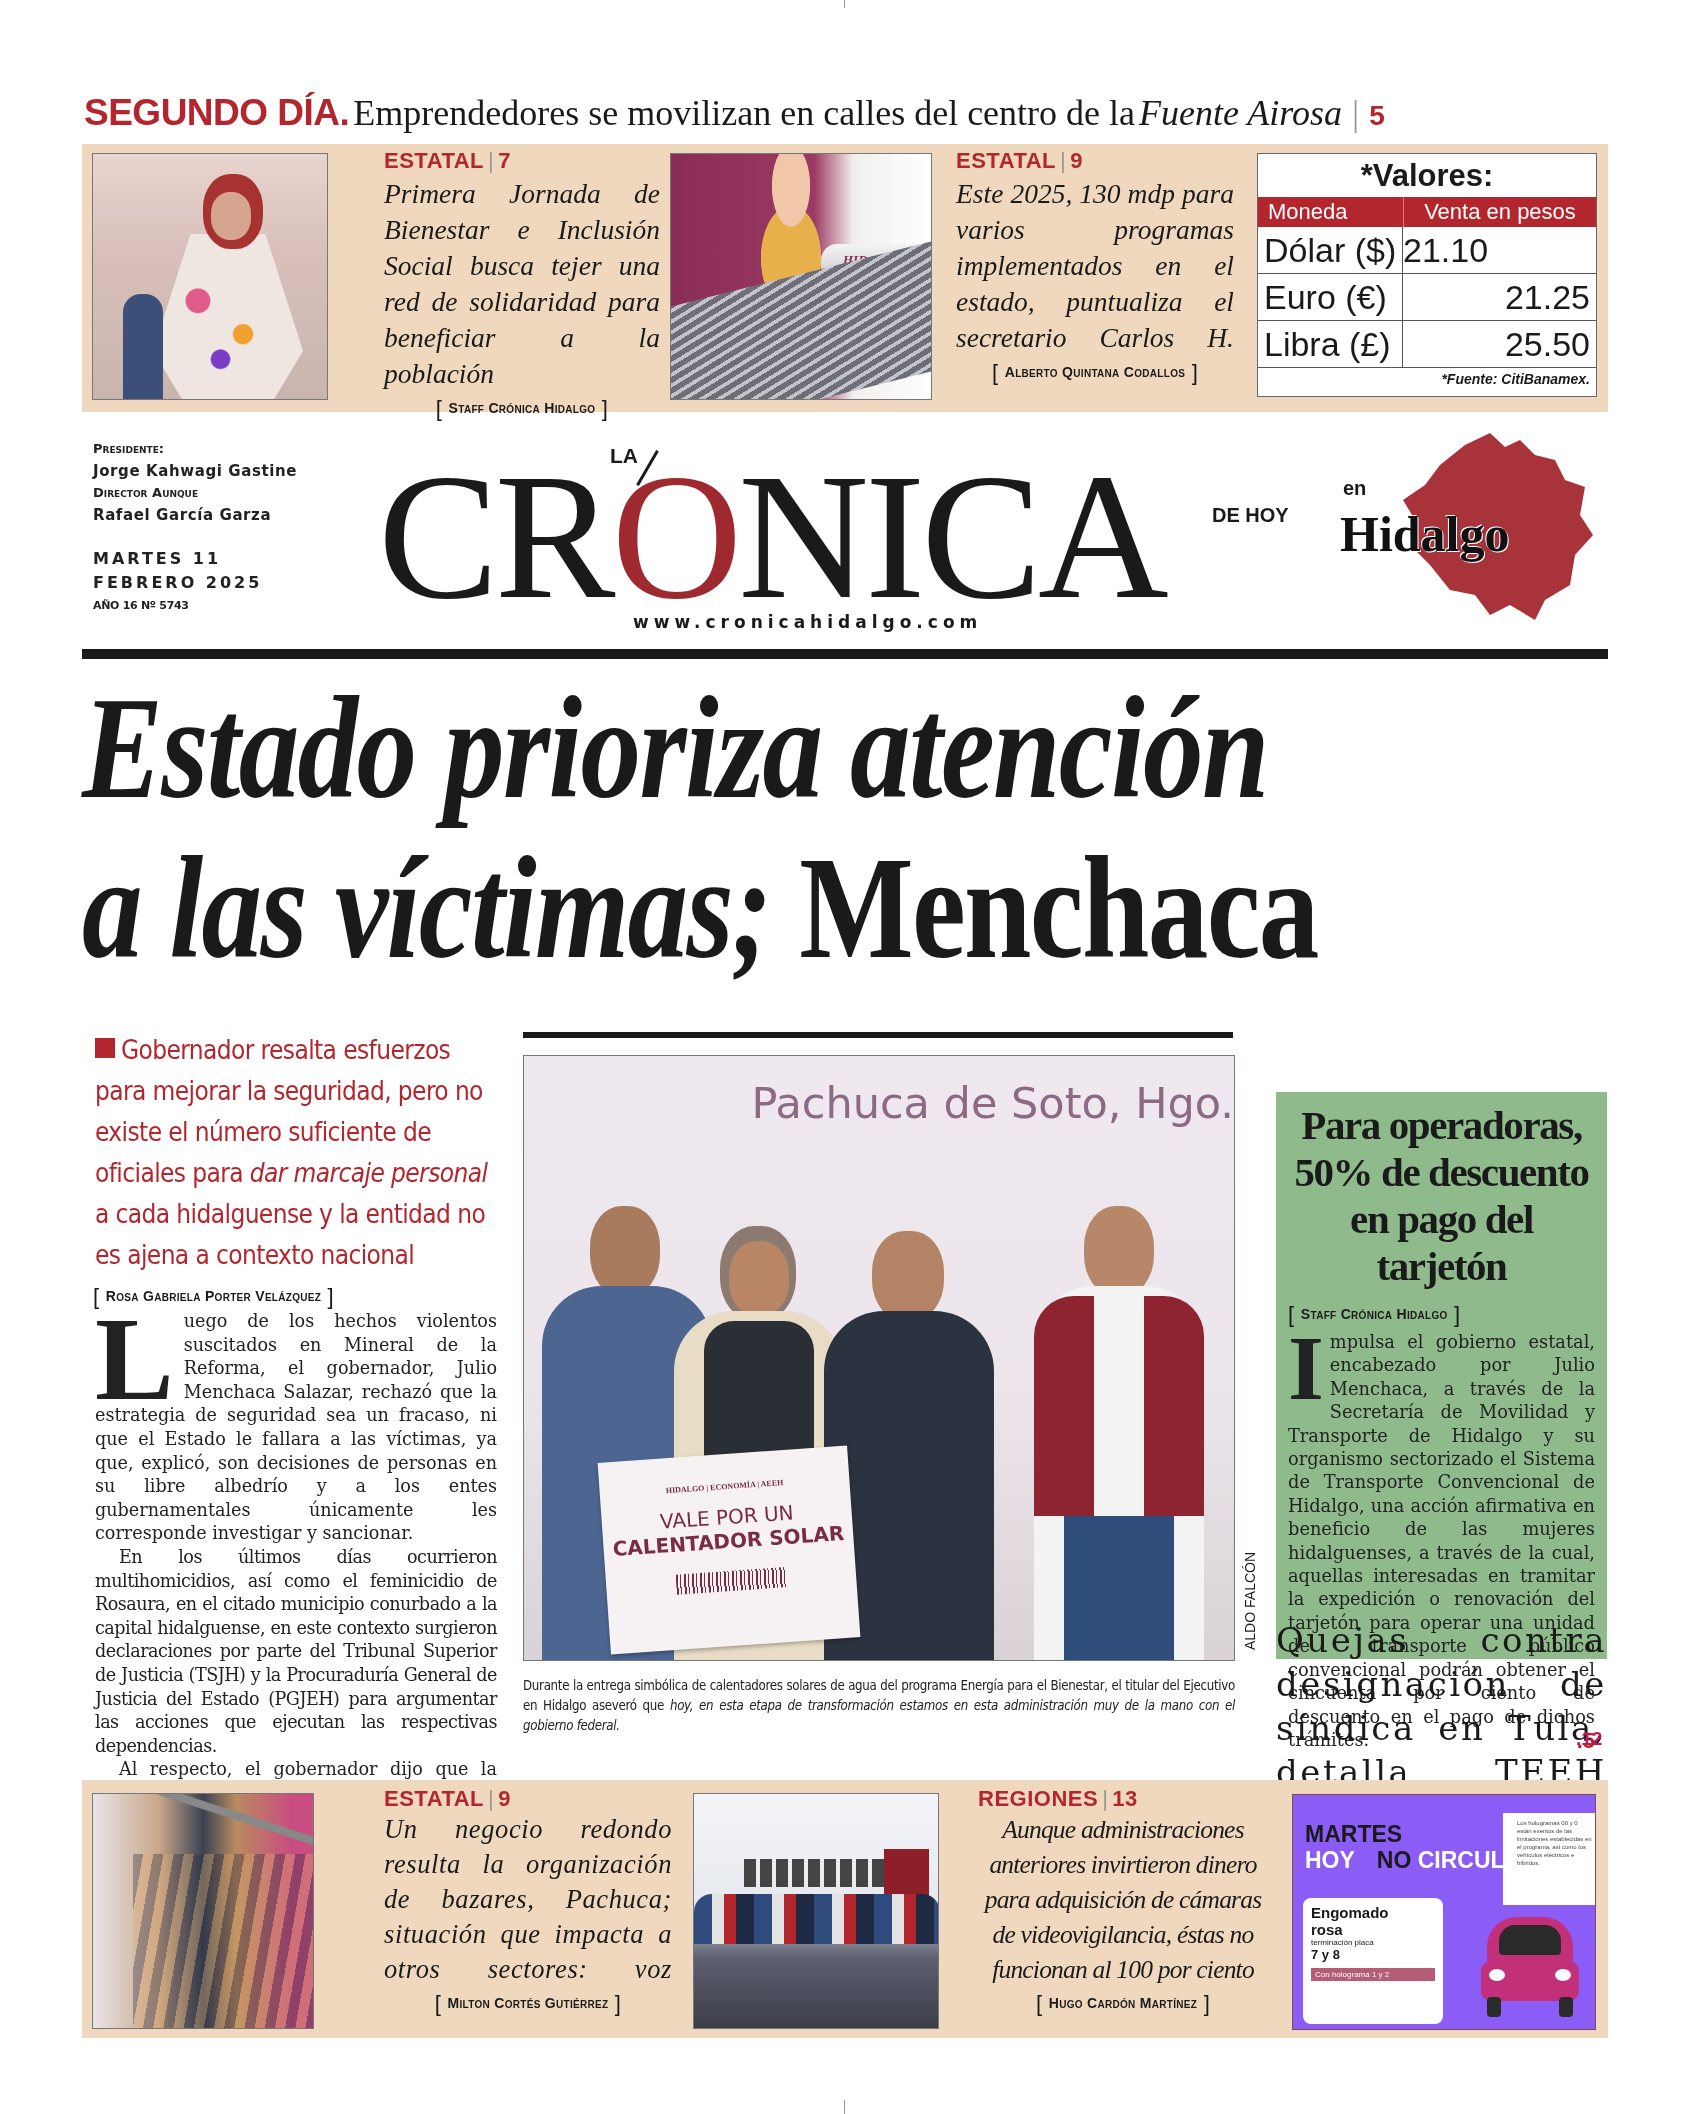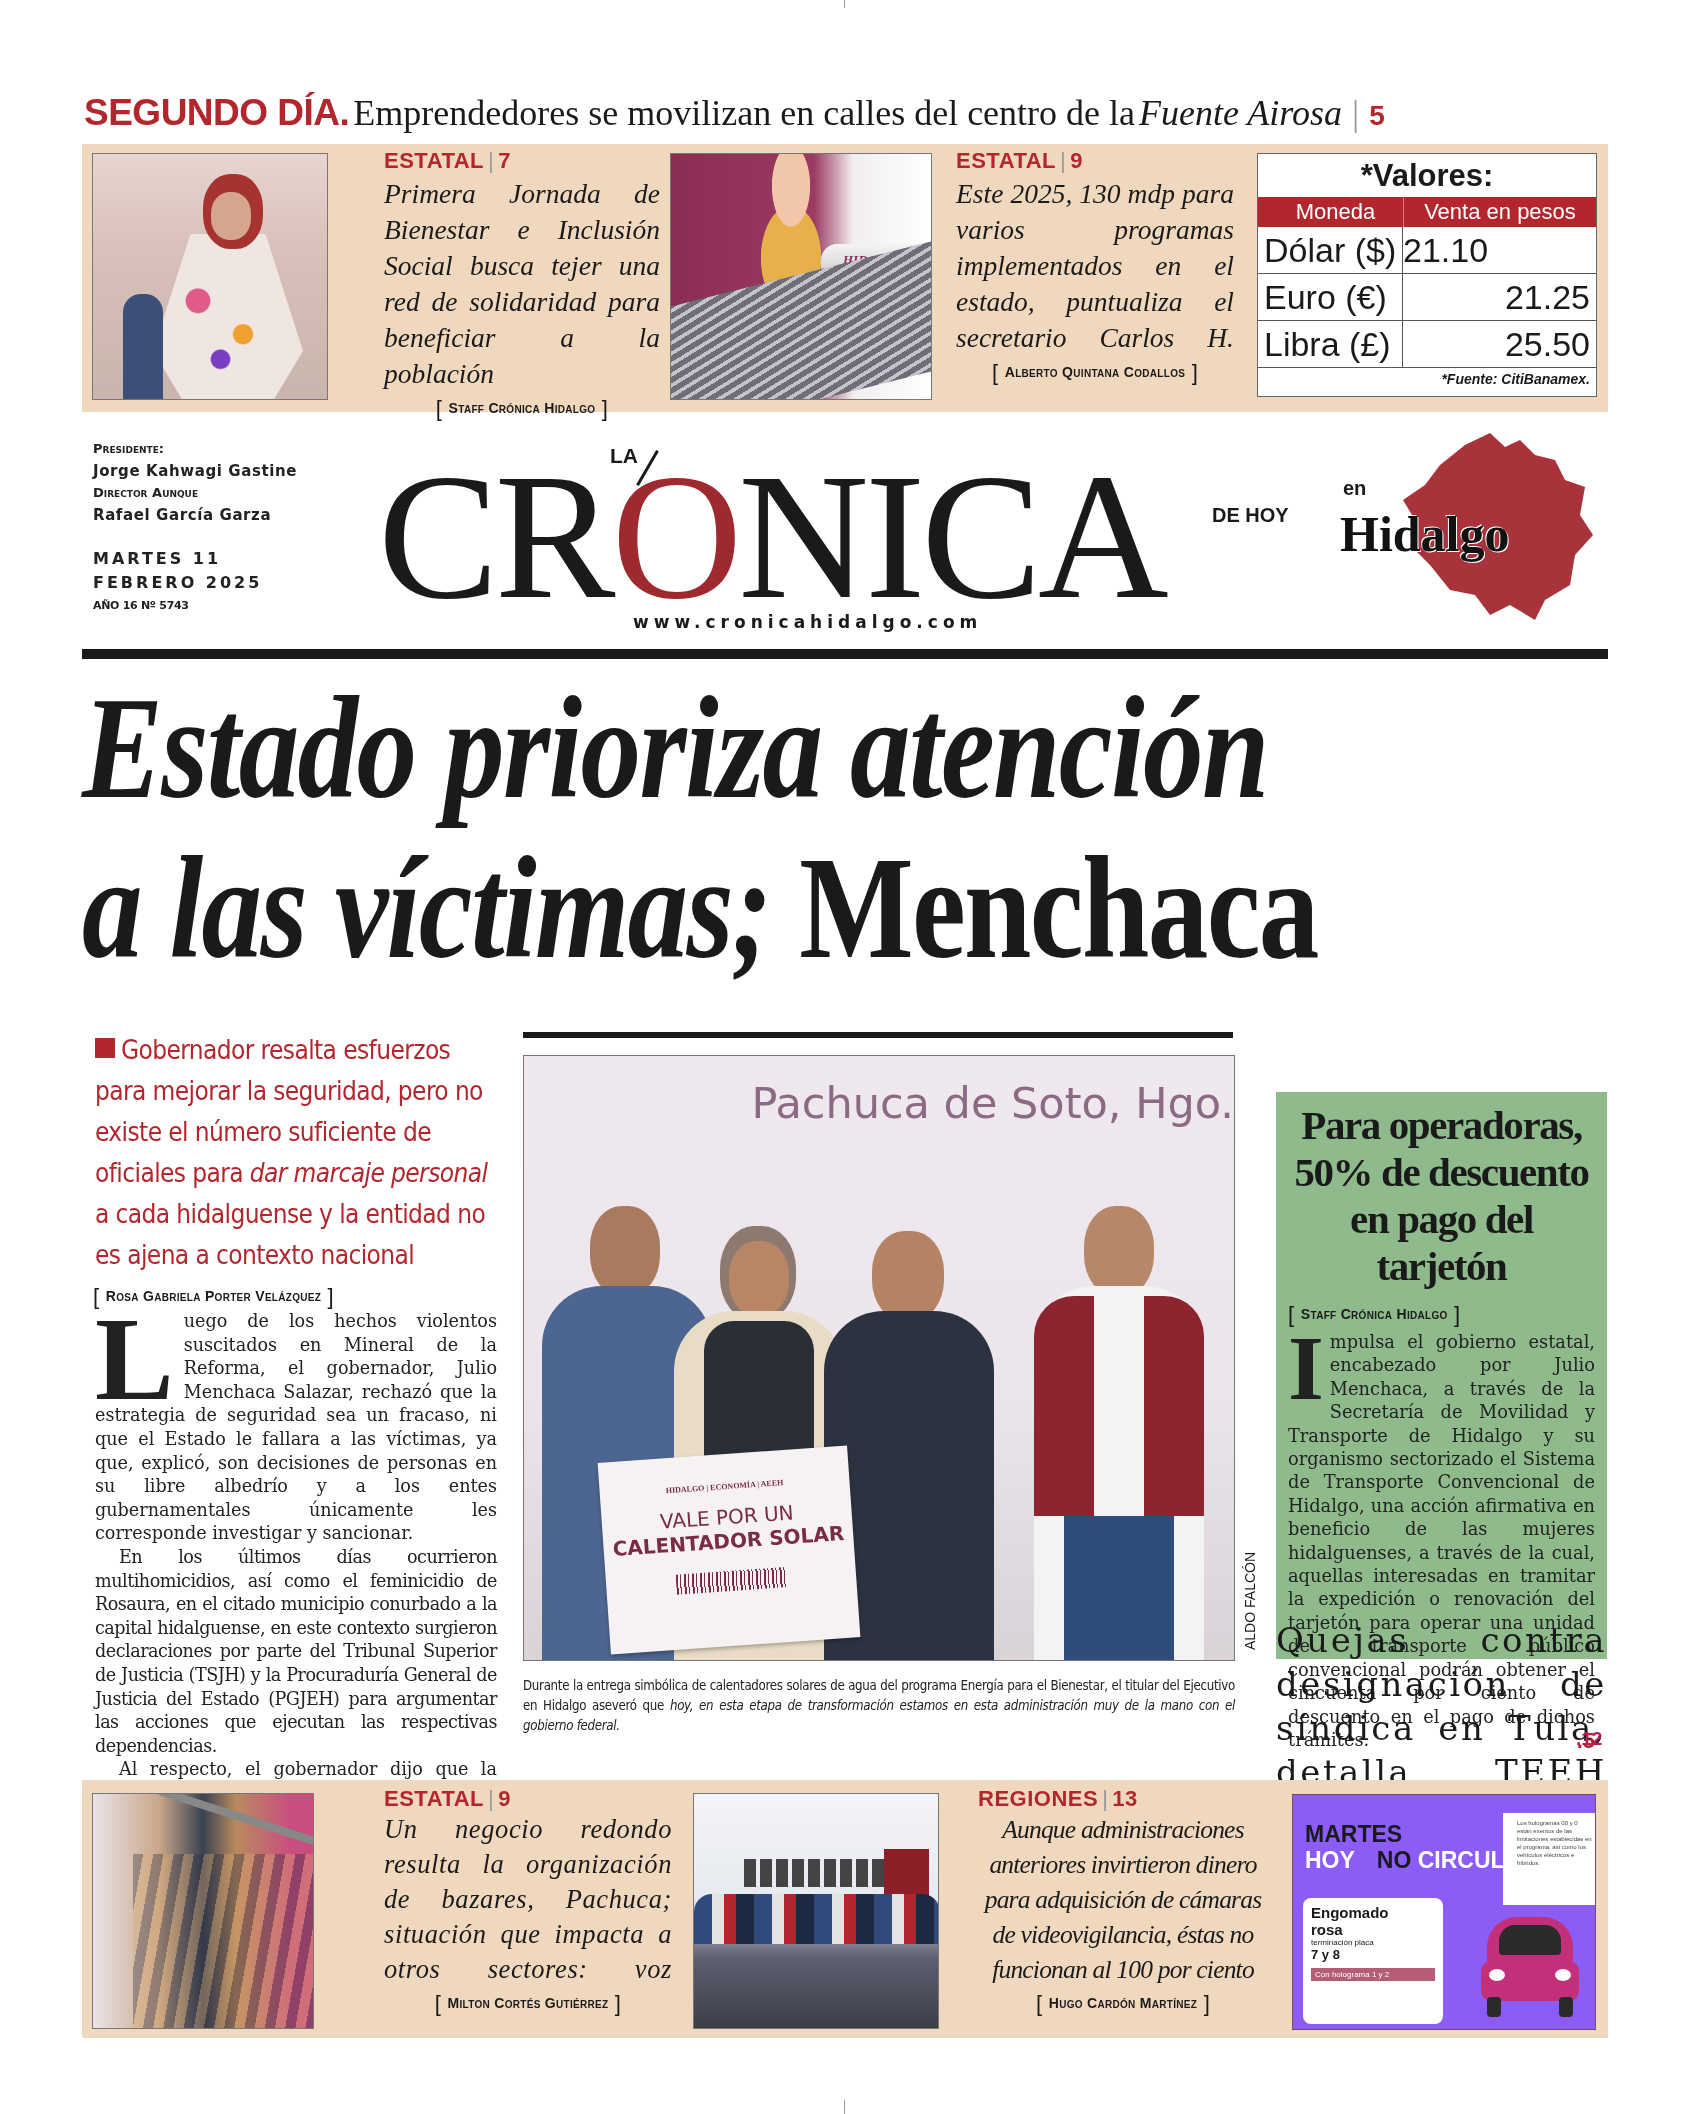--- a/index.html
+++ b/index.html
@@ -49,21 +49,21 @@
 </div>
 <div class="abs" style="left:956px;top:148px;width:278px;height:256px;">
   <div class="kicker"><span>ESTATAL</span><span class="sep">|</span><span>9</span></div>
   <div class="teaser" style="margin-top:2px;font-size:27.5px;line-height:36px;">Este 2025, 130 mdp para varios programas implementados en el estado, puntualiza el secretario Carlos H.</div>
   <div class="byline" style="margin-top:4px;"><span class="br">[ </span><span>Alberto Quintana Codallos</span><span class="br"> ]</span></div>
 </div>
 
 <div class="abs" style="left:1257px;top:153px;width:340px;height:244px;background:#fff;border:1px solid #666;font-family:'Liberation Sans',sans-serif;">
   <div style="height:43px;text-align:center;font-size:31px;font-weight:bold;line-height:43px;">*Valores:</div>
   <div style="display:flex;height:30px;background:#b3262d;color:#fff;font-size:22px;line-height:30px;">
-    <div style="width:145px;padding-left:10px;text-align:center;">Moneda</div>
+    <div style="width:145px;padding-left:10px;">Moneda</div>
     <div style="flex:1;text-align:center;border-left:1px solid #d77;">Venta en pesos</div>
   </div>
   <div style="display:flex;height:47px;border-bottom:1px solid #555;font-size:34px;line-height:47px;">
     <div style="width:145px;padding-left:6px;border-right:1px solid #555;">Dólar ($)</div>
     <div style="flex:1;padding-right:6px;">21.10</div>
   </div>
   <div style="display:flex;height:47px;border-bottom:1px solid #555;font-size:34px;line-height:47px;">
     <div style="width:145px;padding-left:6px;border-right:1px solid #555;">Euro (€)</div>
     <div style="flex:1;text-align:right;padding-right:6px;">21.25</div>
   </div>

